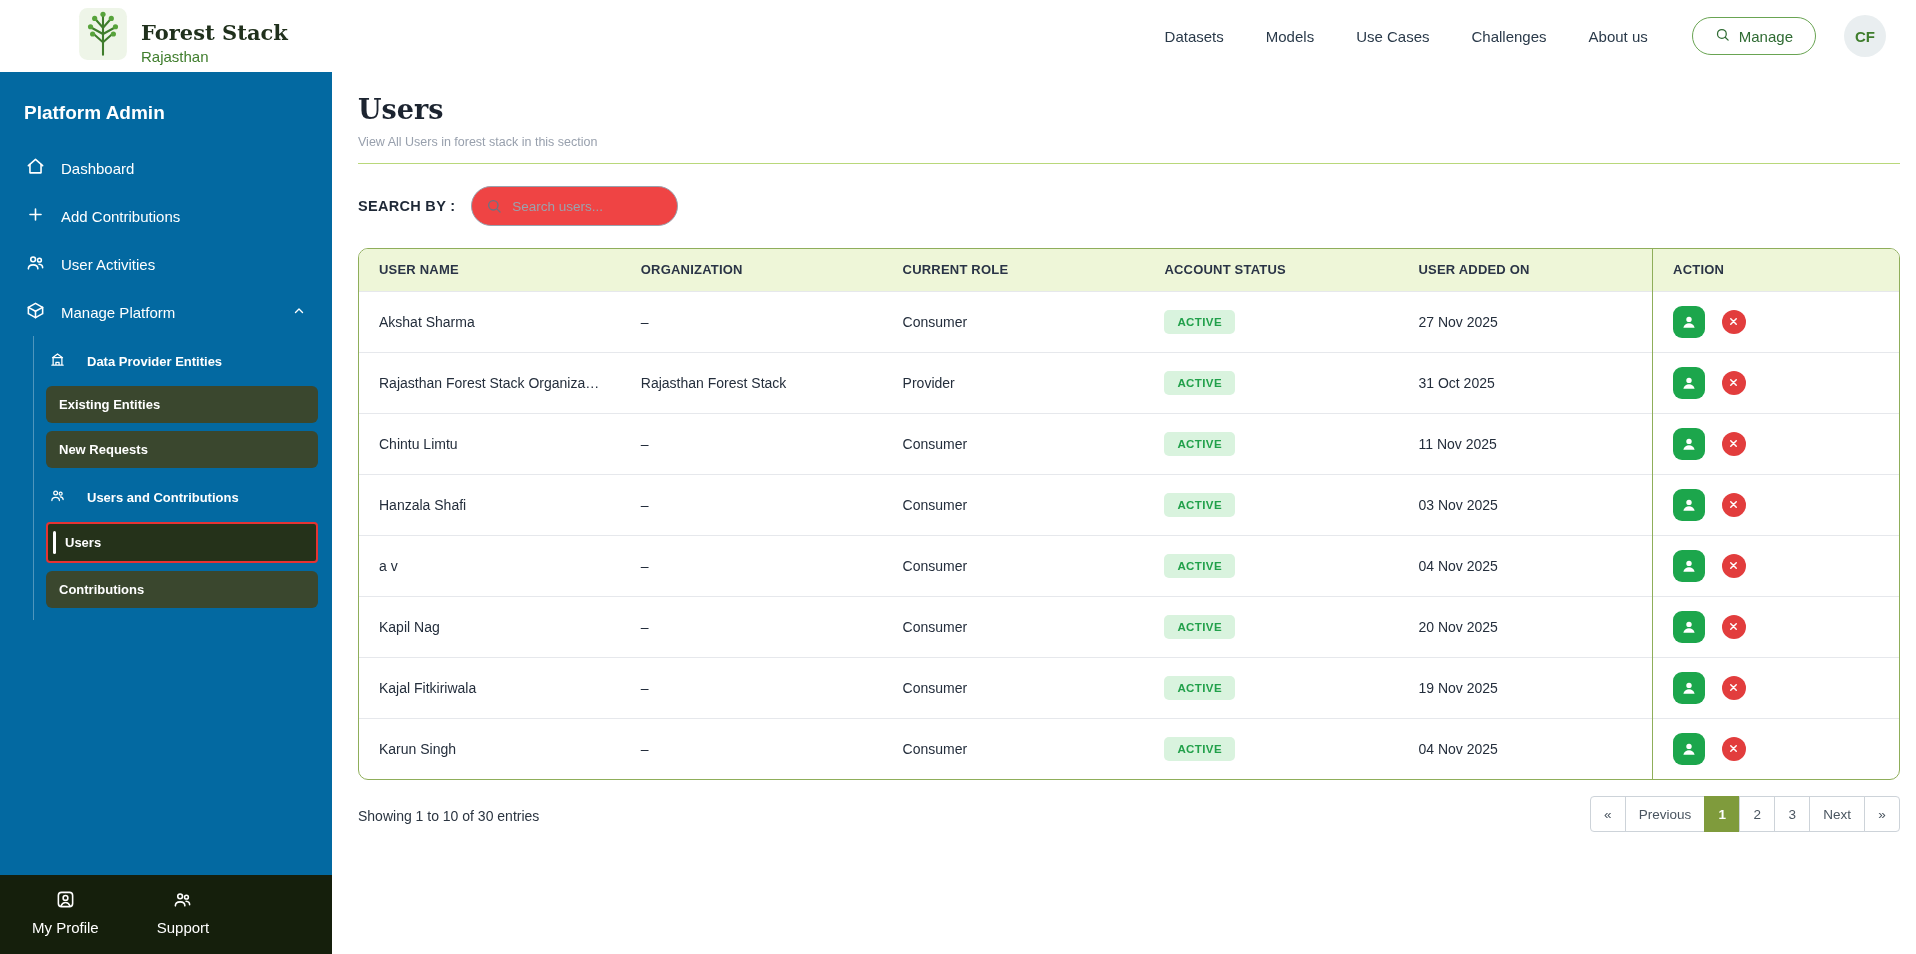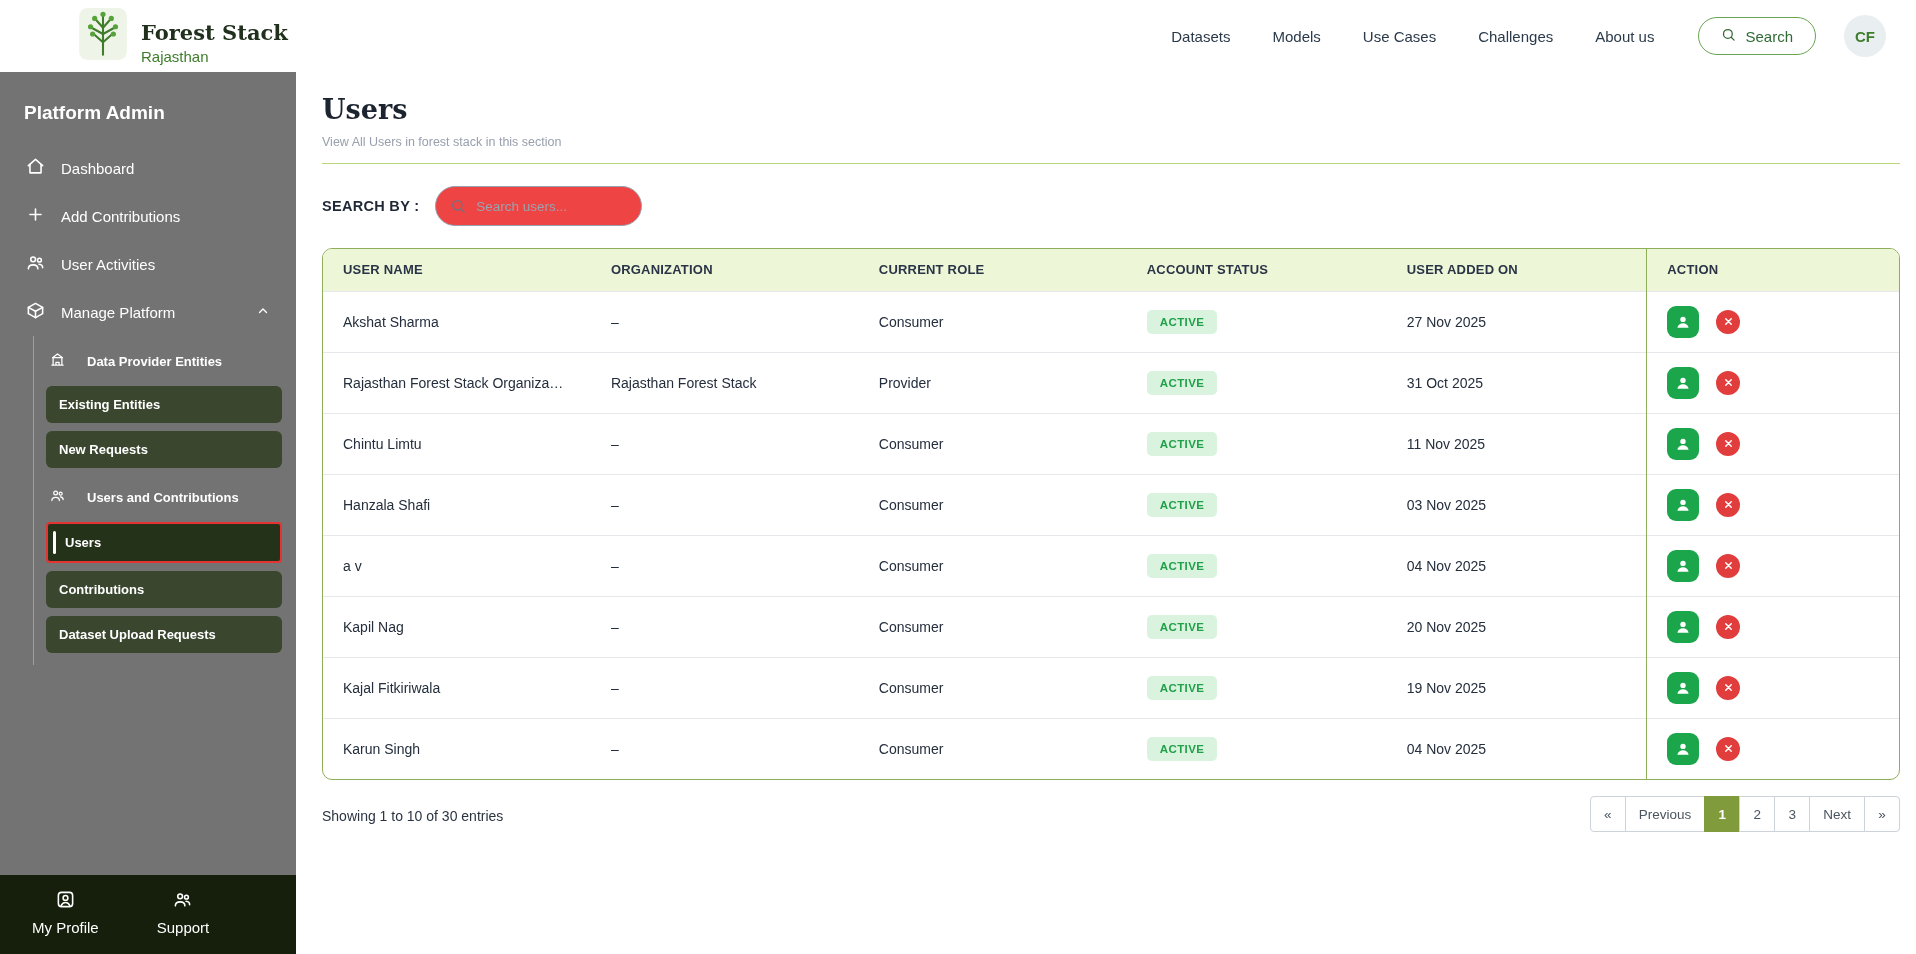--- a/index.html
+++ b/index.html
@@ -31,21 +31,21 @@
   }
   .search-pill svg { width: 15px; height: 15px; stroke: #2f6b33; }
   .avatar {
     margin-left: 28px; width: 42px; height: 42px; border-radius: 50%;
     background: #e9eef0; color: #3f7d2c; font-weight: 700;
     display: flex; align-items: center; justify-content: center; font-size: 15px; cursor: pointer;
   }
   
   .shell { display: flex; height: 882px; }
   
-  .sidebar { width: 296px; background: #737373; color: #fff; position: relative; flex-shrink: 0; overflow: hidden; }
+  .sidebar { width: 332px; background: #0369a1; color: #fff; position: relative; flex-shrink: 0; overflow: hidden; }
   .sidebar-title { font-size: 19px; font-weight: 700; padding: 30px 24px 20px; }
   .side-item { display: flex; align-items: center; gap: 16px; padding: 13px 26px; font-size: 15px; cursor: pointer; }
   .side-item svg { width: 19px; height: 19px; stroke: #fff; flex-shrink: 0; }
   .chev { margin-left: auto; }
   .chev svg { width: 14px; height: 14px; }
   .submenu { margin: 0 10px 6px 33px; border-left: 1px solid rgba(255,255,255,.3); padding: 4px 4px 4px 12px; }
   .submenu-header { display: flex; align-items: center; gap: 22px; font-size: 13px; font-weight: 700; padding: 12px 4px 8px; }
   .submenu-header svg { width: 15px; height: 15px; stroke: #fff; }
   .submenu-btn {
     background: #3a472e; border-radius: 6px; padding: 11px 13px;
@@ -152,21 +152,21 @@
     <span class="nav-link">Challenges</span>
     <span class="nav-link">About us</span>
   </nav>
   <button class="search-pill">
     <span>
       <svg viewBox="0 0 24 24" fill="none" stroke-width="2" stroke-linecap="round">
           <circle cx="11" cy="11" r="7"></circle>
           <path d="M21 21l-4.3-4.3"></path>
         </svg>
     </span>
-    <span>Search</span>
+    <span>Manage</span>
   </button>
   <div class="avatar">CF</div>
 </header>
 
 <div class="shell">
 
   <aside class="sidebar">
     <div class="sidebar-title">Platform Admin</div>
 
     <div class="side-item">
@@ -236,21 +236,20 @@
               <circle cx="9" cy="8" r="3"></circle>
               <path d="M3 20c0-3.2 2.8-5 6-5s6 1.8 6 5"></path>
               <circle cx="17" cy="9" r="2.4"></circle>
               <path d="M16.5 14.2c2.6.3 4.5 2 4.5 4.3"></path>
             </svg>
         </span>
         <span>Users and Contributions</span>
       </div>
       <div class="submenu-btn users-selected">Users</div>
       <div class="submenu-btn">Contributions</div>
-      <div class="submenu-btn">Dataset Upload Requests</div>
     </div>
 
     <div class="side-footer">
       <div class="side-footer-item">
         <span>
           <svg viewBox="0 0 24 24" fill="none" stroke-width="2" stroke-linecap="round">
               <rect x="3" y="3" width="18" height="18" rx="4"></rect>
               <circle cx="12" cy="10" r="3"></circle>
               <path d="M6.5 20c1-3 3-4.3 5.5-4.3S16.5 17 17.5 20"></path>
             </svg>

